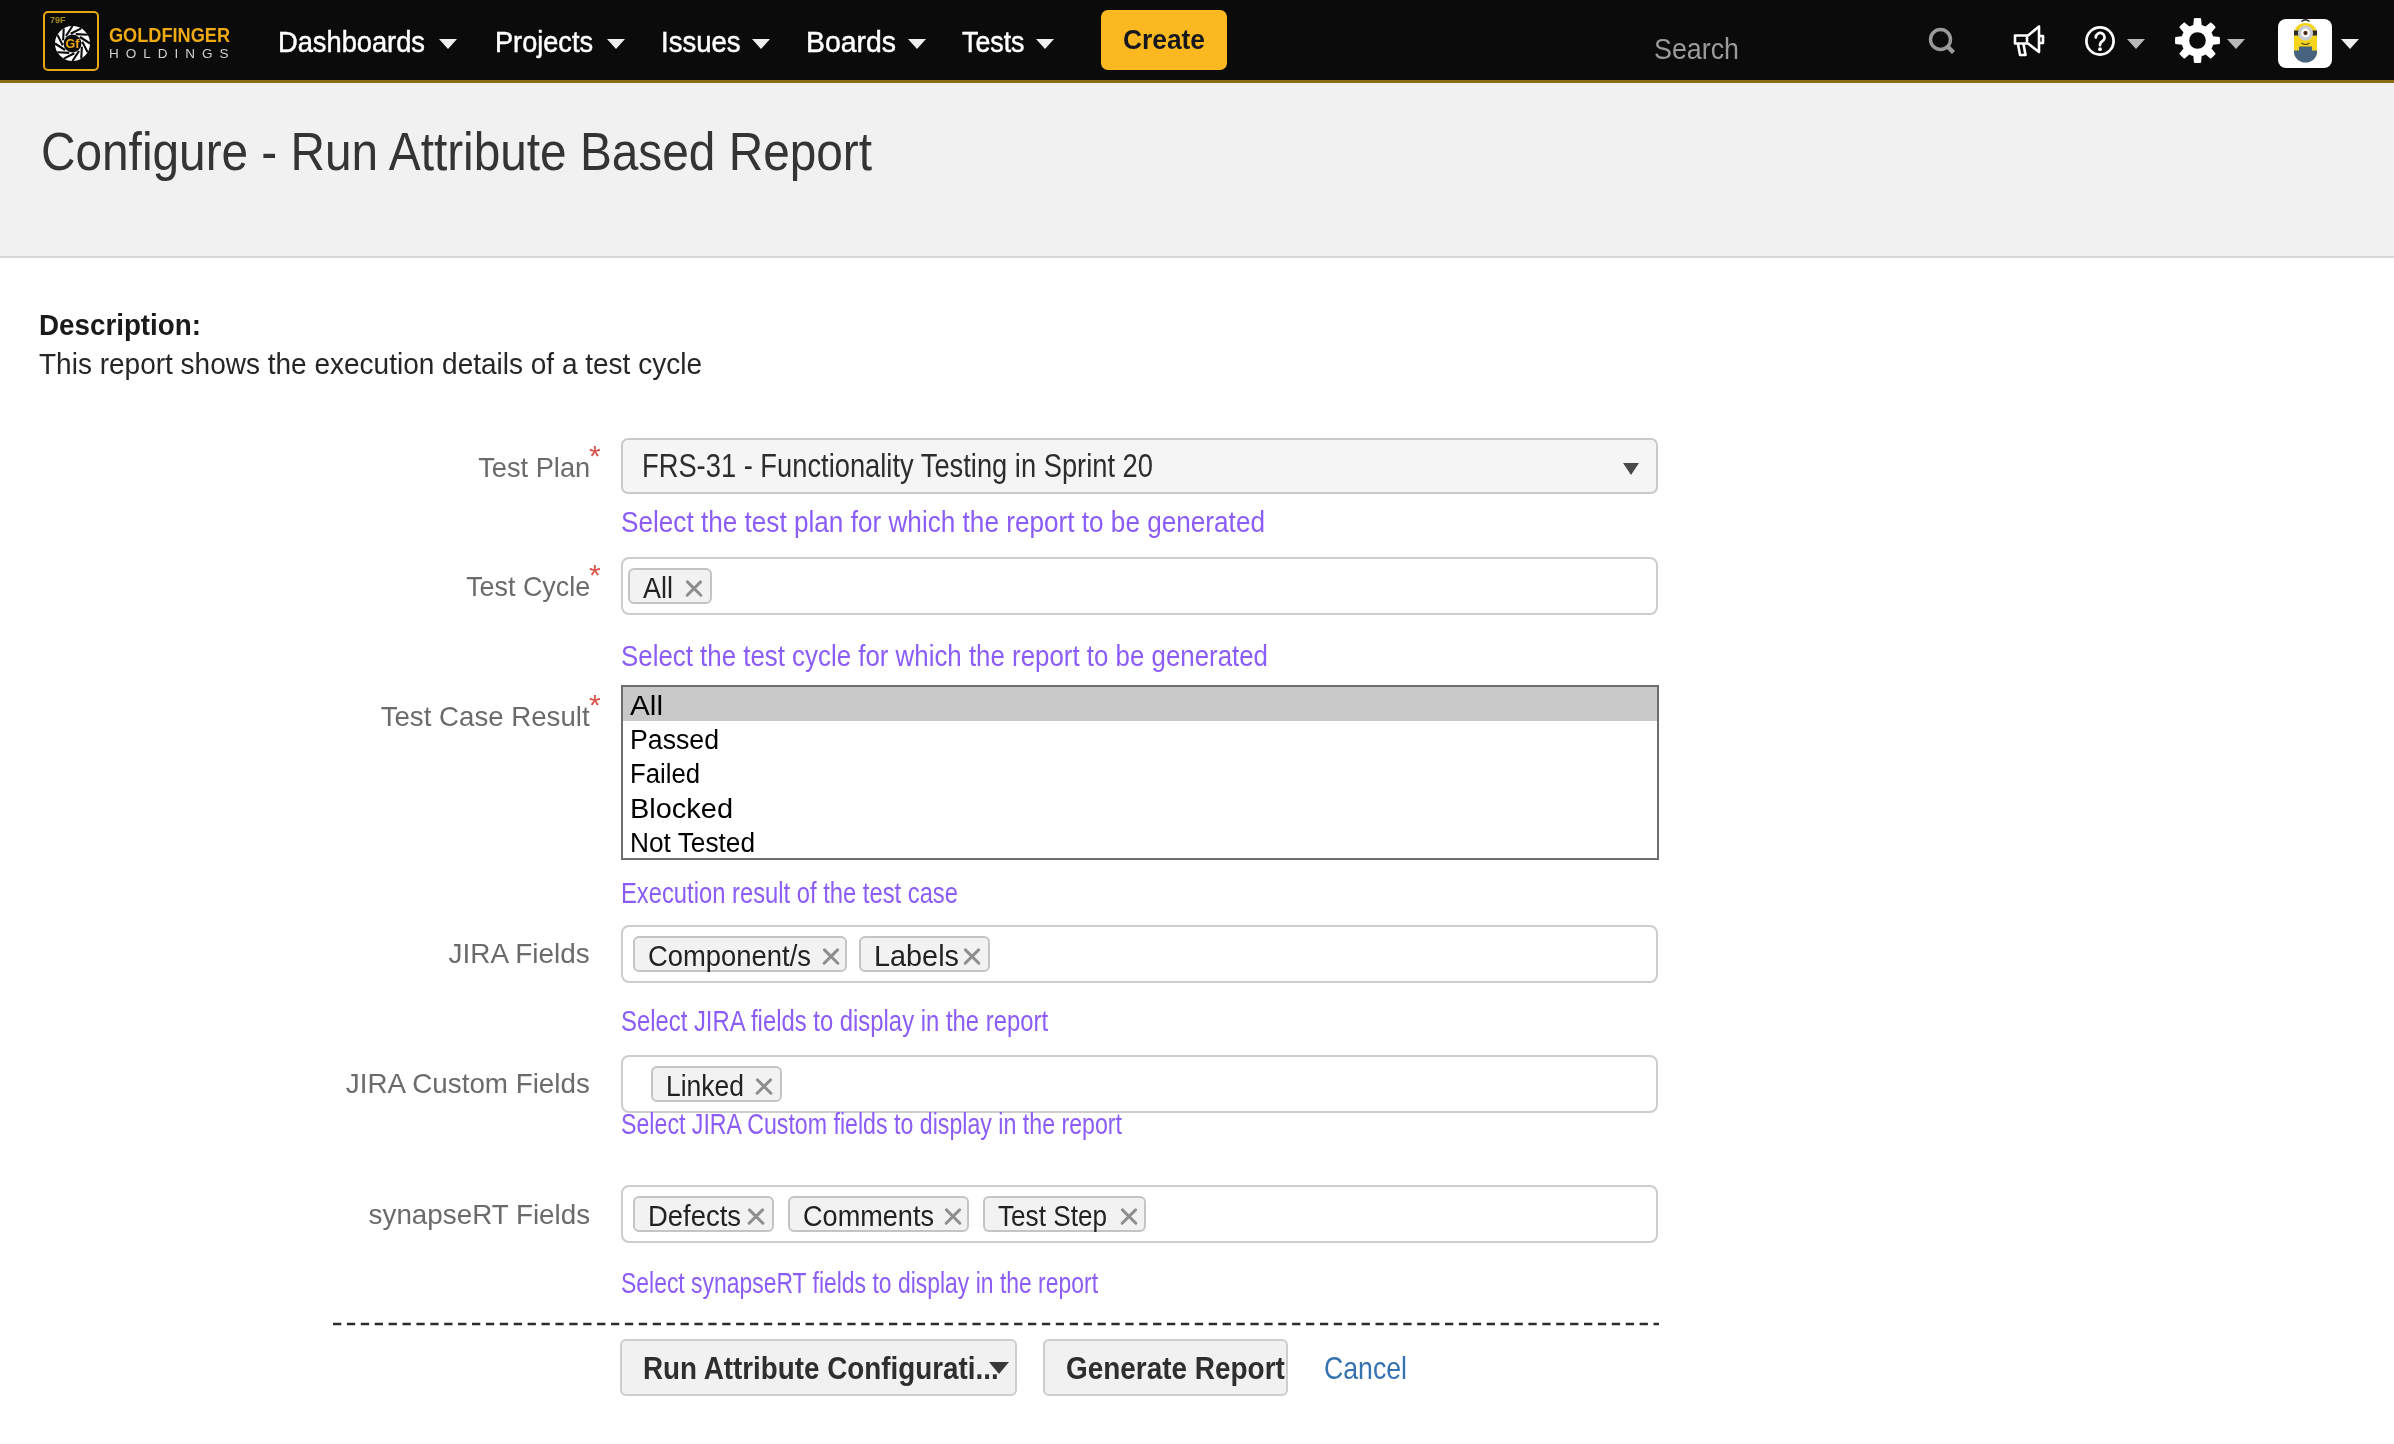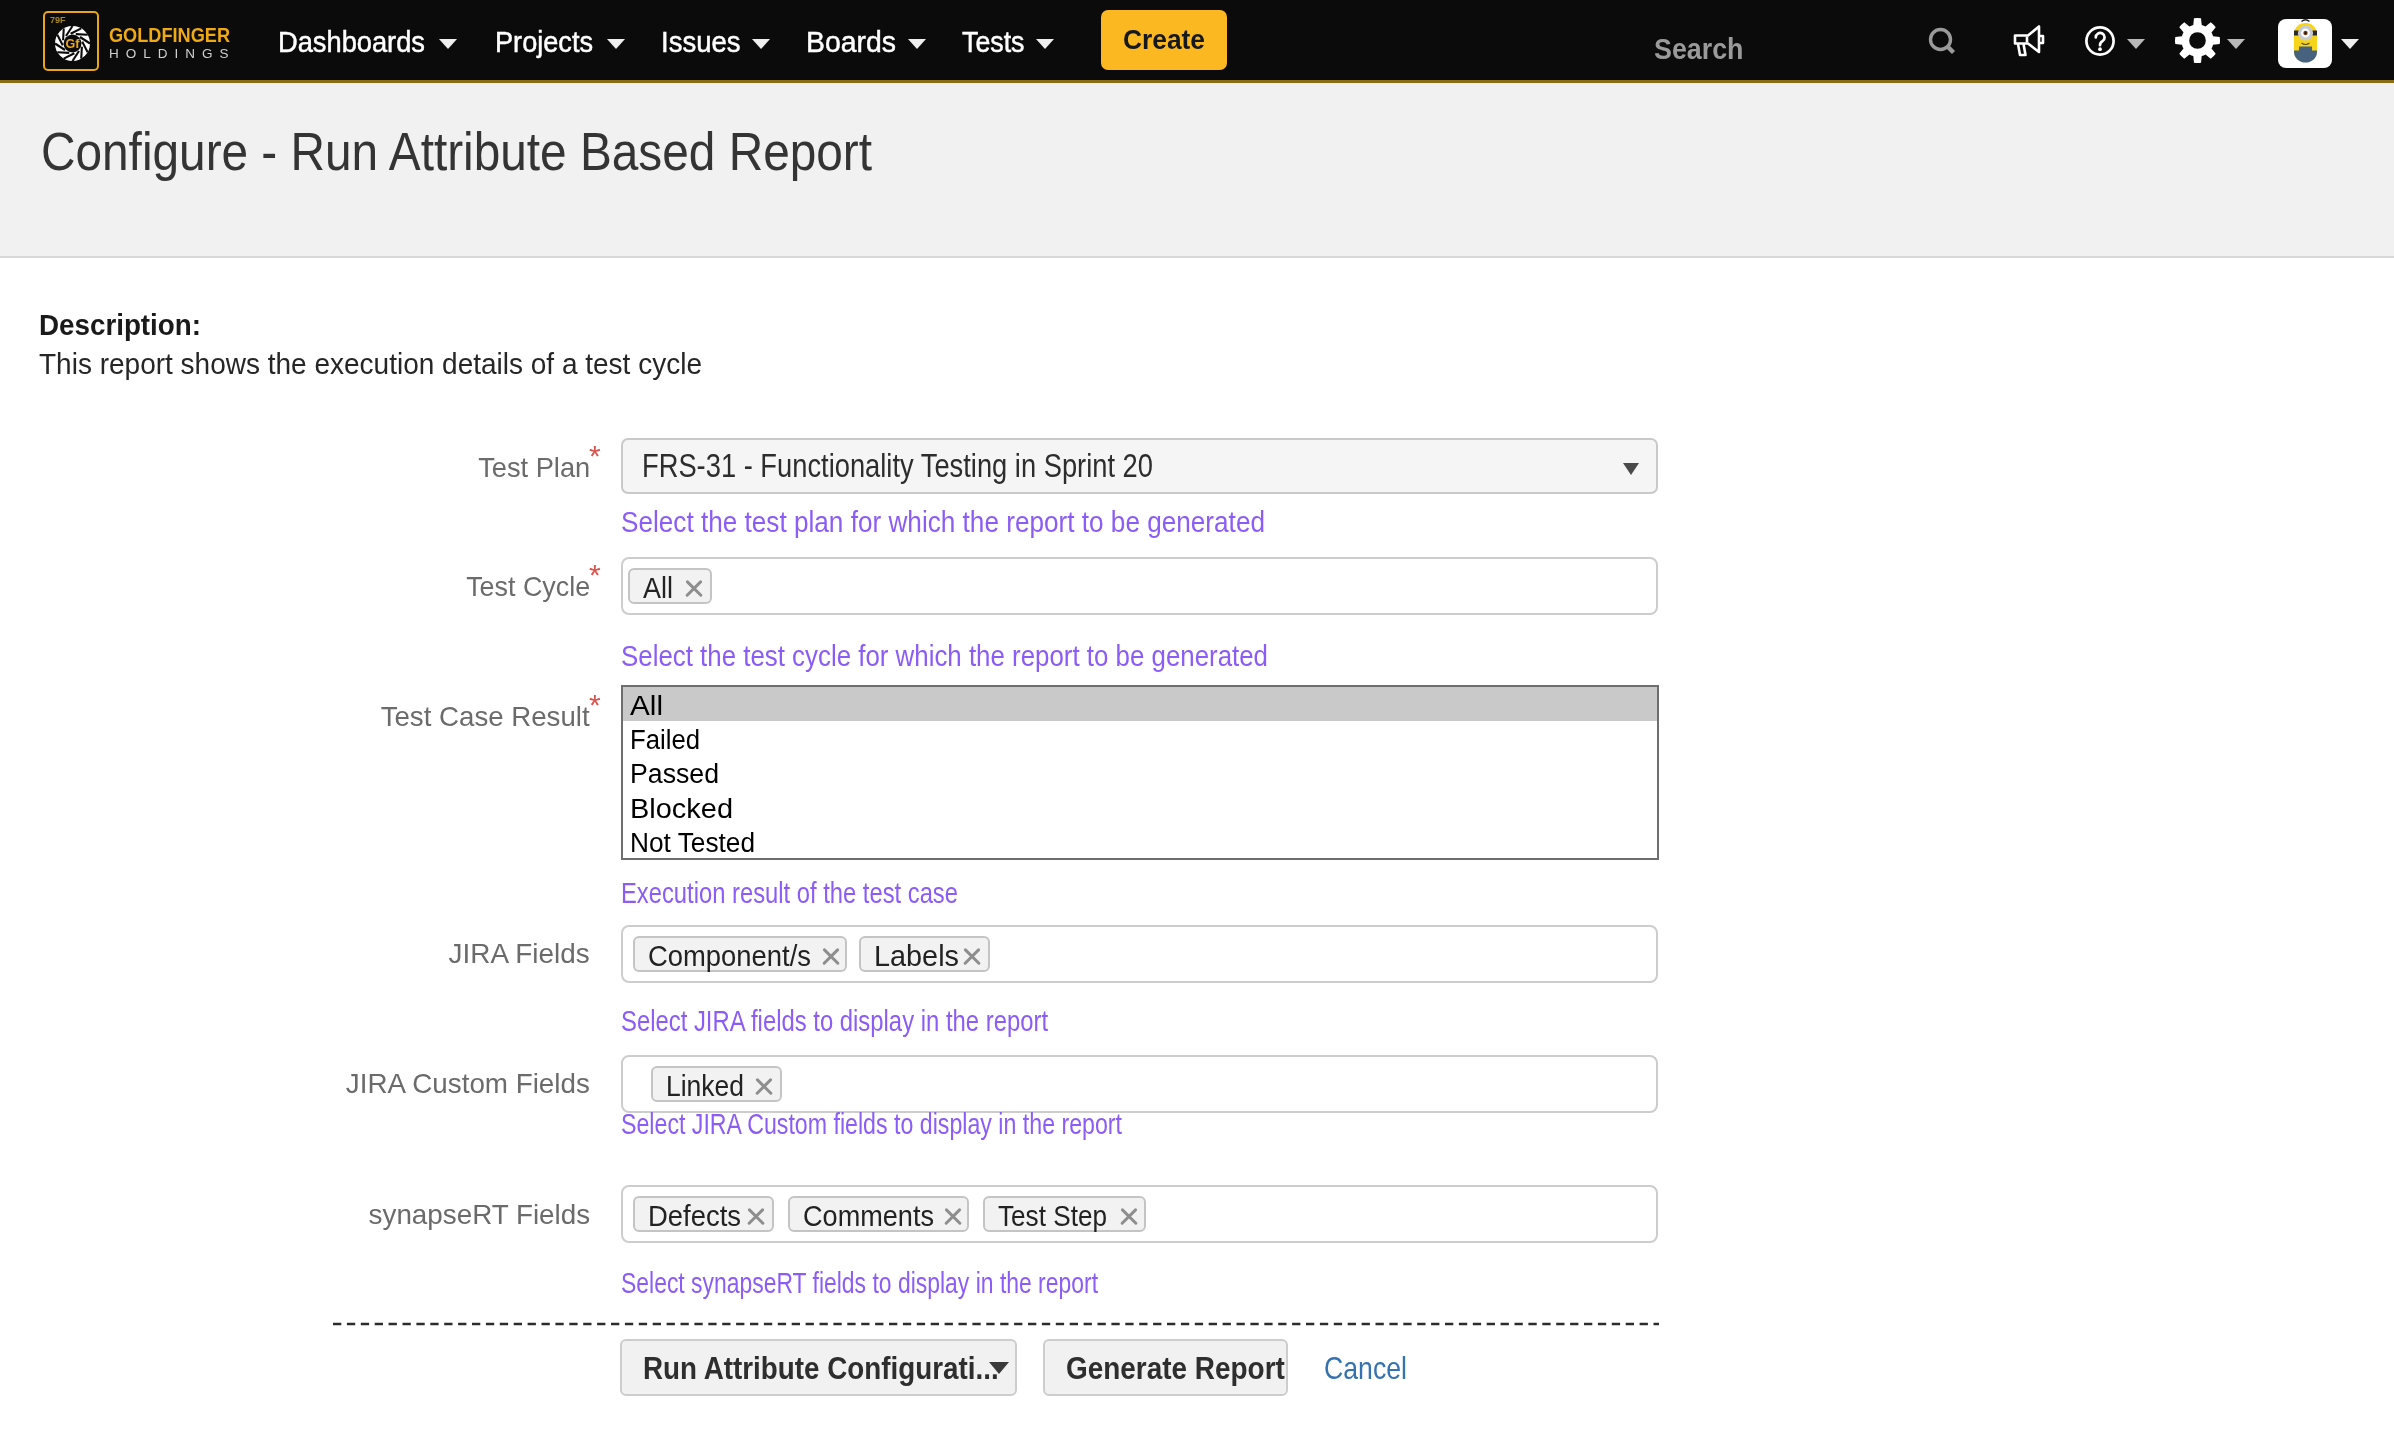--- a/index.html
+++ b/index.html
@@ -13,21 +13,21 @@
   
   .nav { position:absolute; left:0; top:0; width:2394px; height:83px; background:#0b0b0b; border-bottom:3px solid #8a6d14; }
   .logobox { position:absolute; left:43px; top:11px; width:56px; height:60px; border:2px solid #e8a713; border-radius:5px; }
   .l79f { position:absolute; left:5px; top:2px; font-size:9px; color:#a8891f; font-weight:bold; }
   .brand1 { position:absolute; left:109px; top:24px; font-size:21px; font-weight:bold; color:#efaa13; line-height:1; }
   .brand2 { position:absolute; left:109px; top:46.5px; font-size:13.5px; color:#d0d0d0; letter-spacing:7.0px; line-height:1; }
   .navitem { position:absolute; top:2px; height:80px; display:flex; align-items:center; color:#fff; font-size:30px; -webkit-text-stroke:0.5px #fff; }
   .ncaret { position:absolute; top:38.5px; width:0; height:0; border-left:9.5px solid transparent; border-right:9.5px solid transparent; border-top:10px solid #efefef; }
   .ncaret.gray { border-top-color:#b9b9b9; }
   .createbtn { position:absolute; left:1101px; top:10px; width:126px; height:60px; background:#fcb821; border-radius:7px; color:#15181d; font-size:27px; font-weight:bold; display:flex; align-items:center; justify-content:center; }
-  .searchtxt { position:absolute; left:1654px; top:33.8px; font-size:30px; color:#9a9a9a; line-height:1;font-weight:bold; }
+  .searchtxt { position:absolute; left:1654px; top:33.8px; font-size:30px; color:#9a9a9a; line-height:1; }
 
   
   .band { position:absolute; left:0; top:83px; width:2394px; height:175px; background:#f1f1f1; border-bottom:2px solid #d8d8d8; }
   .h1 { position:absolute; left:41px; top:119px; font-size:54px; color:#343434; line-height:1.2; }
 
   
   .desc1 { position:absolute; left:39px; top:308px; font-size:30px; font-weight:bold; color:#1a1a1a; line-height:1.15; }
   .desc2 { position:absolute; left:39px; top:347px; font-size:30px; color:#262626; line-height:1.15; }
 
   .label { position:absolute; left:0; width:590px; text-align:right; font-size:28px; color:#6b6b6b; line-height:1.15; }
@@ -175,24 +175,24 @@
   </div>
   <div class="helper" style="top:639.5px"><span class="sx" id="m_hp2" style="transform:scaleX(0.8919)">Select the test cycle for which the report to be generated</span></div>
 
   <div class="label" style="top:701px"><span class="sxr" id="m_l3" style="transform:scaleX(0.9875)">Test Case Result</span></div>
   <div class="ast" style="left:589px; top:690px">*</div>
   <div class="listbox">
     <div class="opt sel">
         <span class="sx" id="m_o1" style="transform:scaleX(1.0994)">All</span>
       </div>
     <div class="opt">
+        <span class="sx" id="m_o2" style="transform:scaleX(0.9882)">Passed</span>
+      </div>
+    <div class="opt">
         <span class="sx" id="m_o3" style="transform:scaleX(0.9518)">Failed</span>
-      </div>
-    <div class="opt">
-        <span class="sx" id="m_o2" style="transform:scaleX(0.9882)">Passed</span>
       </div>
     <div class="opt">
         <span class="sx" id="m_o4" style="transform:scaleX(1.0722)">Blocked</span>
       </div>
     <div class="opt">
         <span class="sx" id="m_o5" style="transform:scaleX(0.9721)">Not Tested</span>
       </div>
   </div>
   <div class="helper" style="top:877px"><span class="sx" id="m_hp3" style="transform:scaleX(0.8198)">Execution result of the test case</span></div>
 

